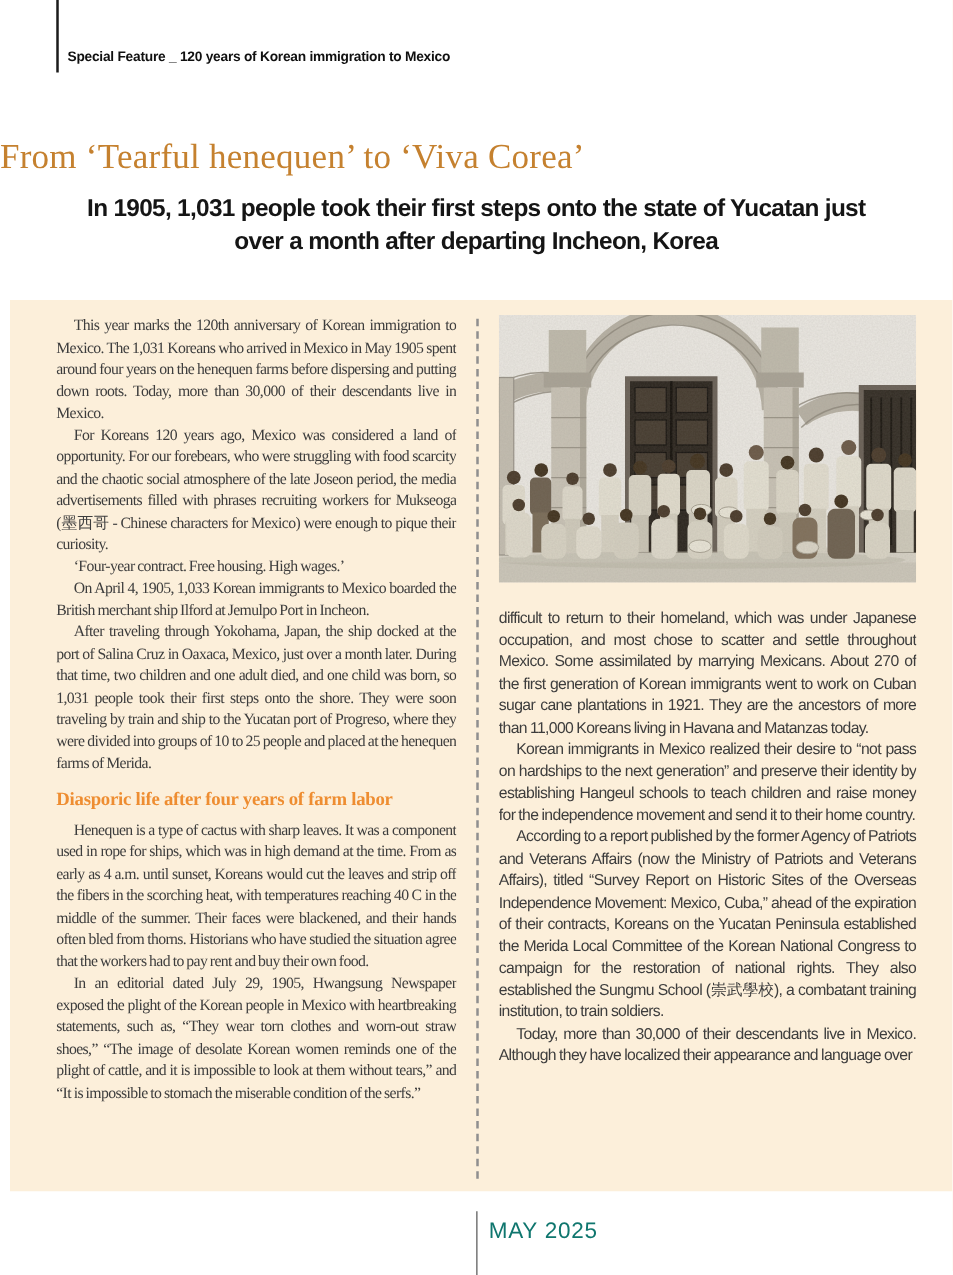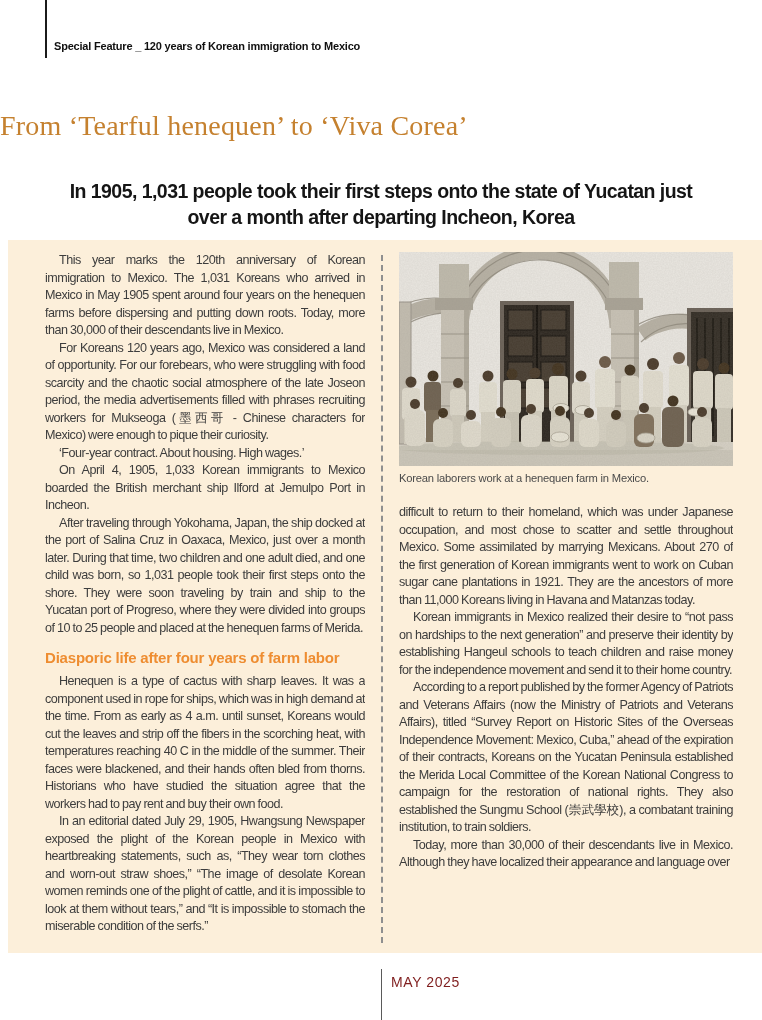--- a/index.html
+++ b/index.html
@@ -16,31 +16,31 @@
     font-size:11px; font-weight:bold; color:#101010; letter-spacing:-0.2px; white-space:nowrap;
   }
   .title {
     position:absolute; left:0; right:12px; top:110px; text-align:left;
     font-family:"Liberation Serif", serif; font-weight:normal;
     font-size:28px; color:#c5812f; letter-spacing:0.2px;
   }
   .subtitle {
     position:absolute; left:56px; width:650px; top:154px; text-align:center;
     font-size:19.5px; font-weight:bold; color:#151515;
-    line-height:26px; letter-spacing:-0.55px;margin-top:24px;
+    line-height:26px; letter-spacing:-0.55px;
   }
 
   
   .panel { position:absolute; left:8px; right:0; top:240px; height:713px; background:#fcefda; }
   .col-divider {
     position:absolute; left:381px; top:255px; height:688px; width:0;
     border-left:2px dashed #8f8f8f;
   }
   .col { position:absolute; top:252px; height:700px; overflow:hidden; }
-  .col-left  { left:45px;  width:320px; }
+  .col-left  { left:45px;  width:320px;font-family:Liberation Serif, serif; }
   .col-right { left:399px; width:334px; }
 
   .col p {
     margin:0; text-align:justify; text-justify:inter-word;
     font-size:12.6px; line-height:17.5px; color:#3d3d3d;
     letter-spacing:-0.5px; word-spacing:-0.5px; text-indent:14px; hyphens:none;
   }
   .col p.no-indent { text-indent:0; }
   .section-heading {
     margin:11px 0 6px 0; font-size:15px; font-weight:bold; color:#ee8d31;
@@ -55,38 +55,38 @@
   }
 
   
   .footer-rule { position:absolute; left:381px; top:969px; width:1px; height:51px; background:#5a5a5a; }
   .page-number {
     position:absolute; right:391px; top:1032px;
     font-size:13px; font-weight:bold; color:#737373;
   }
   .issue-date {
     position:absolute; left:391px; top:974px;
-    font-size:14px; color:#7f1d1d; letter-spacing:0.6px;
+    font-size:18px; color:#0f766e; letter-spacing:0.6px;
   }
 </style>
 </head>
 <body>
 
 <div class="kicker-rule"></div>
 <div class="kicker">Special Feature _ 120 years of Korean immigration to Mexico</div>
 <h1 class="title" style="margin:0;">From ‘Tearful henequen’ to ‘Viva Corea’</h1>
 <div class="subtitle">In 1905, 1,031 people took their first steps onto the state of Yucatan just over a month after departing Incheon, Korea</div>
 
 <div class="panel"></div>
 <div class="col-divider"></div>
 
 <div class="col col-left">
   <p>This year marks the 120th anniversary of Korean immigration to Mexico. The 1,031 Koreans who arrived in Mexico in May 1905 spent around four years on the henequen farms before dispersing and putting down roots. Today, more than 30,000 of their descendants live in Mexico.</p>
   <p>For Koreans 120 years ago, Mexico was considered a land of opportunity. For our forebears, who were struggling with food scarcity and the chaotic social atmosphere of the late Joseon period, the media advertisements filled with phrases recruiting workers for Mukseoga (墨西哥 - Chinese characters for Mexico) were enough to pique their curiosity.</p>
-  <p>‘Four-year contract. About housing. High wages.’</p>
+  <p>‘Four-year contract. Free housing. High wages.’</p>
   <p>On April 4, 1905, 1,033 Korean immigrants to Mexico boarded the British merchant ship Ilford at Jemulpo Port in Incheon.</p>
   <p>After traveling through Yokohama, Japan, the ship docked at the port of Salina Cruz in Oaxaca, Mexico, just over a month later. During that time, two children and one adult died, and one child was born, so 1,031 people took their first steps onto the shore. They were soon traveling by train and ship to the Yucatan port of Progreso, where they were divided into groups of 10 to 25 people and placed at the henequen farms of Merida.</p>
   <h2 class="section-heading">Diasporic life after four years of farm labor</h2>
   <p>Henequen is a type of cactus with sharp leaves. It was a component used in rope for ships, which was in high demand at the time. From as early as 4 a.m. until sunset, Koreans would cut the leaves and strip off the fibers in the scorching heat, with temperatures reaching 40 C in the middle of the summer. Their faces were blackened, and their hands often bled from thorns. Historians who have studied the situation agree that the workers had to pay rent and buy their own food.</p>
   <p>In an editorial dated July 29, 1905, Hwangsung Newspaper exposed the plight of the Korean people in Mexico with heartbreaking statements, such as, “They wear torn clothes and worn-out straw shoes,” “The image of desolate Korean women reminds one of the plight of cattle, and it is impossible to look at them without tears,” and “It is impossible to stomach the miserable condition of the serfs.”</p>
 </div>
 
 <div class="col col-right">
   <figure class="photo-figure" style="margin:0 0 20px 0;">
     <svg class="photo" viewBox="0 0 334 214" preserveAspectRatio="none" role="img">
@@ -277,21 +277,20 @@
             <rect x="263" y="155" width="22" height="40" rx="6" fill="#6e6150"></rect>
           </g>
         <g>
             <circle cx="303" cy="160" r="5" fill="#4a3b2b"></circle>
             <rect x="293" y="166" width="20" height="29" rx="6" fill="#d9d4c5"></rect>
           </g>
       </g>
 
       <rect width="334" height="214" filter="url(#speck)" opacity="0.55"></rect>
     </svg>
-    <figcaption class="photo-caption">Korean laborers work at a henequen farm in Mexico.</figcaption>
   </figure>
   <p class="no-indent">difficult to return to their homeland, which was under Japanese occupation, and most chose to scatter and settle throughout Mexico. Some assimilated by marrying Mexicans. About 270 of the first generation of Korean immigrants went to work on Cuban sugar cane plantations in 1921. They are the ancestors of more than 11,000 Koreans living in Havana and Matanzas today.</p>
   <p>Korean immigrants in Mexico realized their desire to “not pass on hardships to the next generation” and preserve their identity by establishing Hangeul schools to teach children and raise money for the independence movement and send it to their home country.</p>
   <p>According to a report published by the former Agency of Patriots and Veterans Affairs (now the Ministry of Patriots and Veterans Affairs), titled “Survey Report on Historic Sites of the Overseas Independence Movement: Mexico, Cuba,” ahead of the expiration of their contracts, Koreans on the Yucatan Peninsula established the Merida Local Committee of the Korean National Congress to campaign for the restoration of national rights. They also established the Sungmu School (崇武學校), a combatant training institution, to train soldiers.</p>
   <p>Today, more than 30,000 of their descendants live in Mexico. Although they have localized their appearance and language over</p>
 </div>
 
 <div class="footer-rule"></div>
 <div class="page-number">16</div>
 <div class="issue-date">MAY 2025</div>

